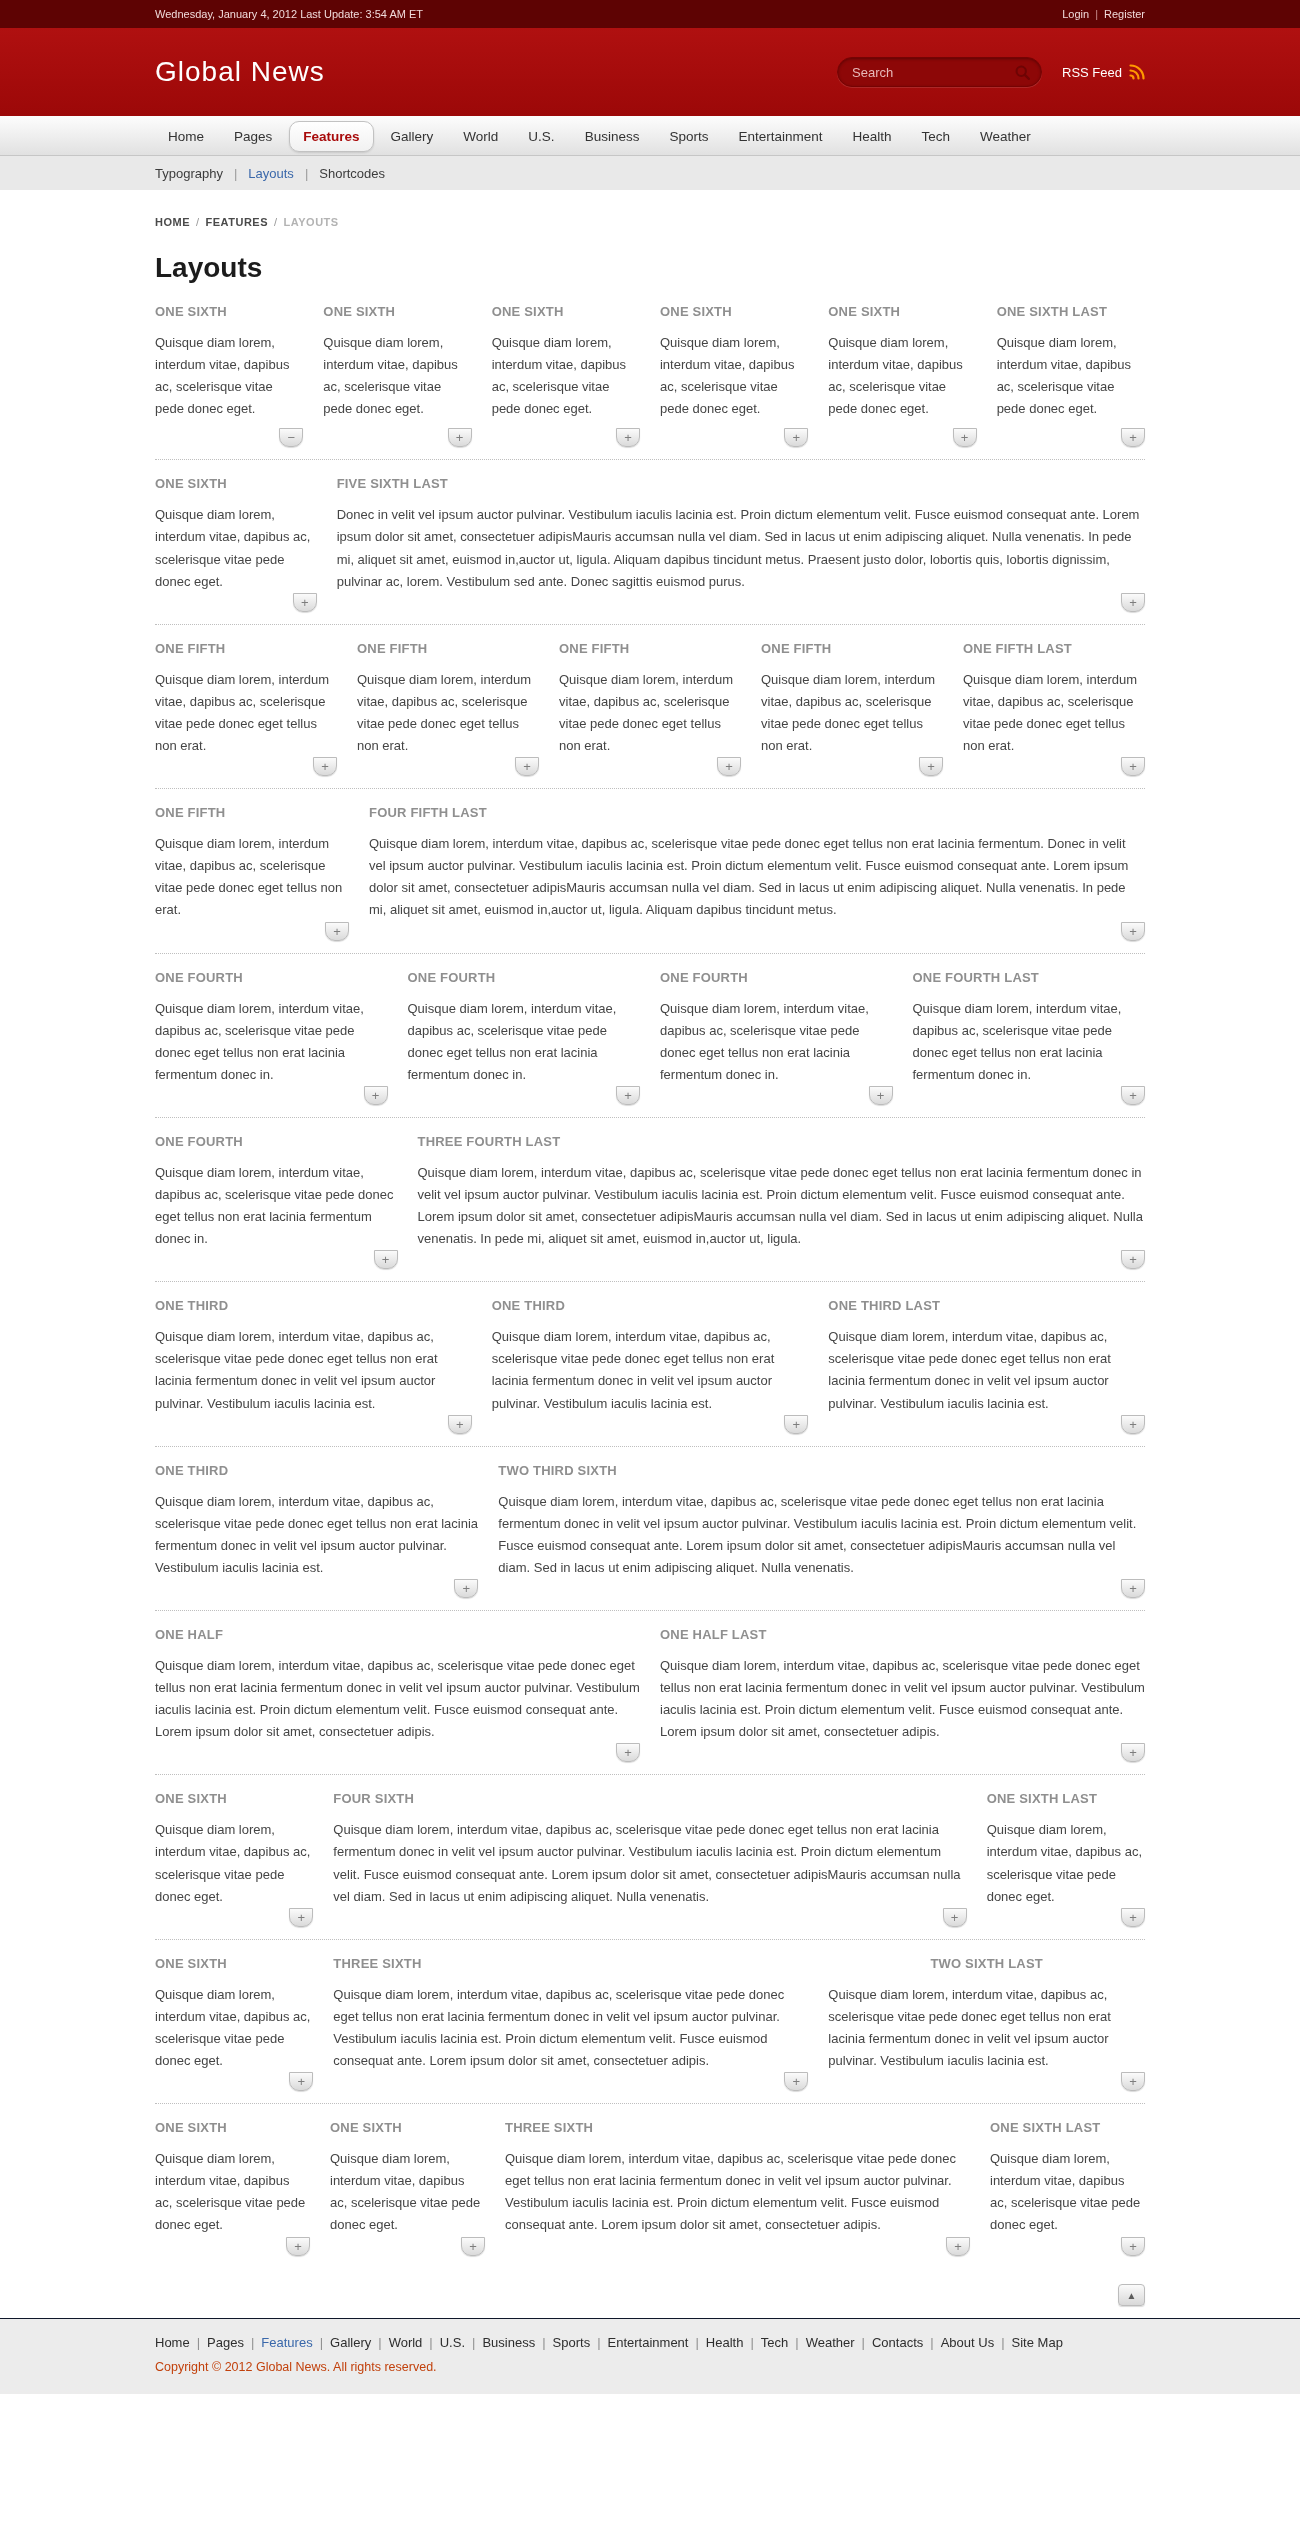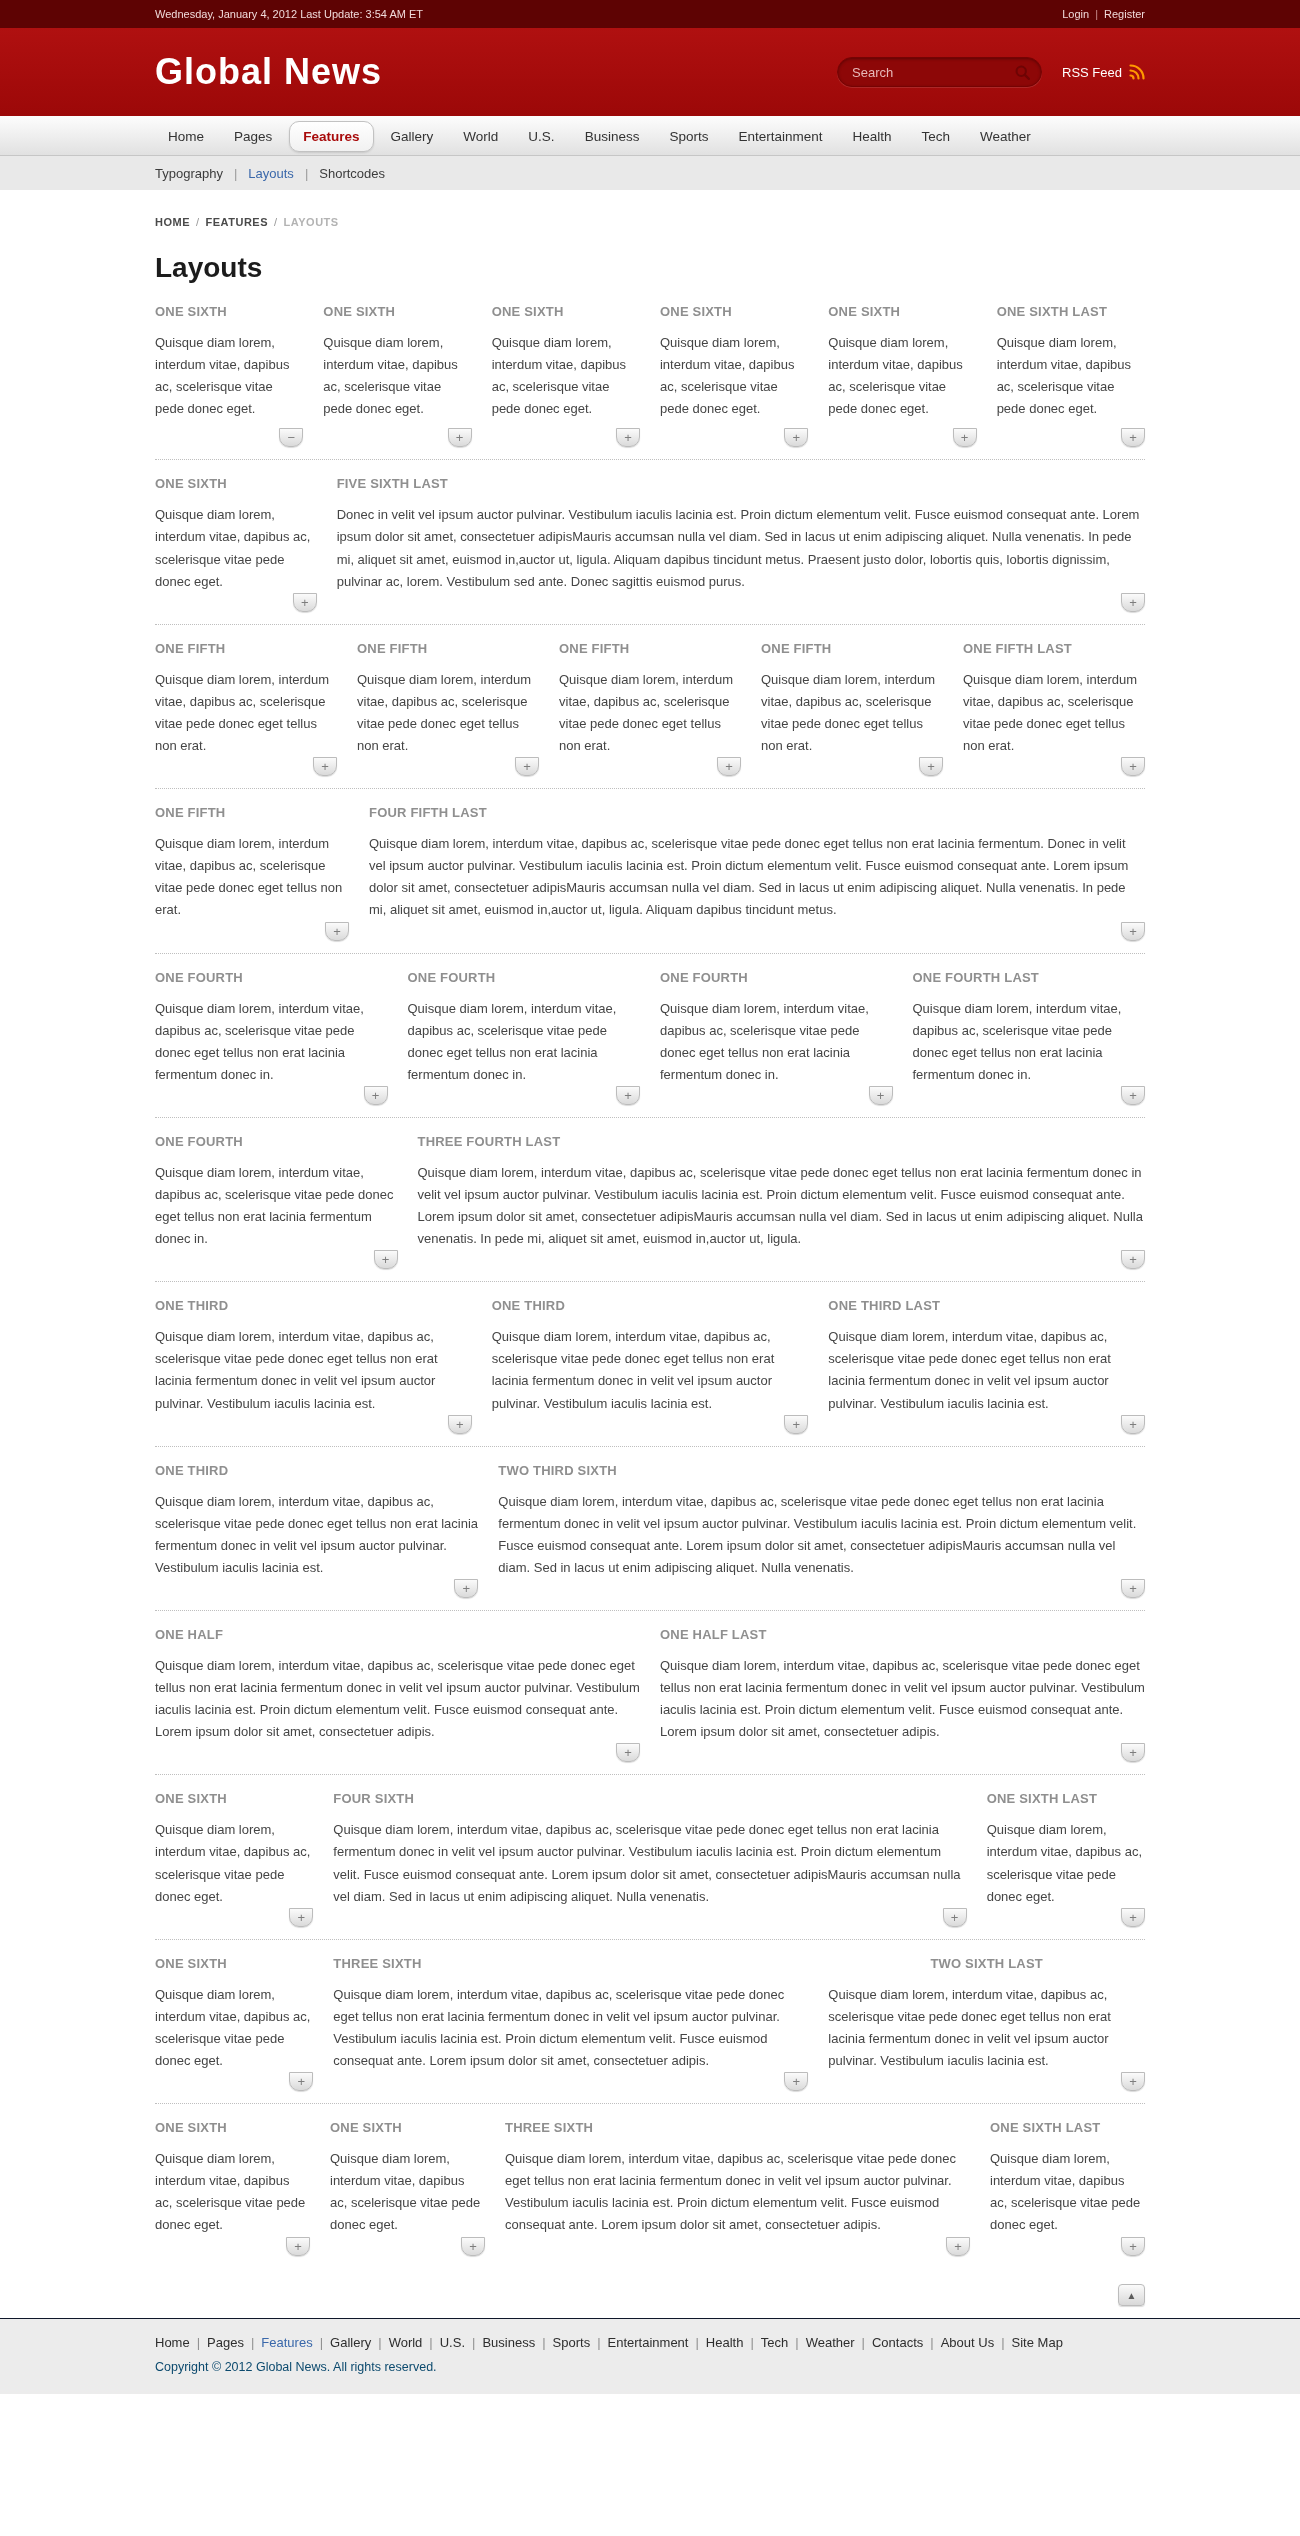--- a/index.html
+++ b/index.html
@@ -13,21 +13,21 @@
 
   
   .topbar { background:#5e0303; height:28px; }
   .topbar .container { display:flex; justify-content:space-between; align-items:center; height:28px; }
   .topbar, .topbar a { color:#f0dada; font-size:11px; text-decoration:none; }
   .topbar .sep { color:#c98f8f; margin:0 6px; }
 
   
   .masthead { background:linear-gradient(#b01010,#9c0808); height:88px; }
   .masthead .container { display:flex; align-items:center; height:88px; position:relative; }
-  .logo { color:#fff; font-size:36px; font-weight:bold; letter-spacing:1px; text-decoration:none; }
+  .logo { color:#fff; font-size:28px; font-weight:normal; letter-spacing:1px; text-decoration:none; }
   .head-right { position:absolute; right:0; top:0; height:88px; display:flex; align-items:center; }
   .searchbox {
     display:flex; align-items:center; width:205px; height:30px;
     background:#8d0707; border:1px solid #760303; border-radius:16px;
     box-shadow:inset 0 1px 3px rgba(0,0,0,.35), 0 1px 0 rgba(255,255,255,.12);
     padding:0 10px 0 14px;
   }
   .searchbox input {
     flex:1; background:transparent; border:none; outline:none;
     color:#ffe3e3; font-size:13px; font-family:inherit; min-width:0;
@@ -89,21 +89,21 @@
     color:#5c5c5c; font-size:10px;
     background:linear-gradient(#fbfbfb,#d8d8d8); border:1px solid #bcbcbc;
     border-radius:4px; box-shadow:0 1px 1px rgba(0,0,0,.15);
   }
 
   
   .footer { background:#ececec; border-top:1px solid #0f172a; padding:16px 0 20px; }
   .footer a { color:#2e2e2e; text-decoration:none; font-size:13px; }
   .footer a.active { color:#3a68aa; }
   .footer .sep { color:#8f8f8f; margin:0 7px; }
-  .copyright { margin-top:10px; color:#0c4a6e; font-size:12.5px; }
+  .copyright { margin-top:10px; color:#c2410c; font-size:12.5px; }
 </style>
 </head>
 <body>
 
 <div class="topbar">
   <div class="container">
     <span>Wednesday, January 4, 2012  Last Update: 3:54 AM ET</span>
     <span>
       <a href="#">Login</a><span class="sep">|</span><a href="#">Register</a>
     </span>

